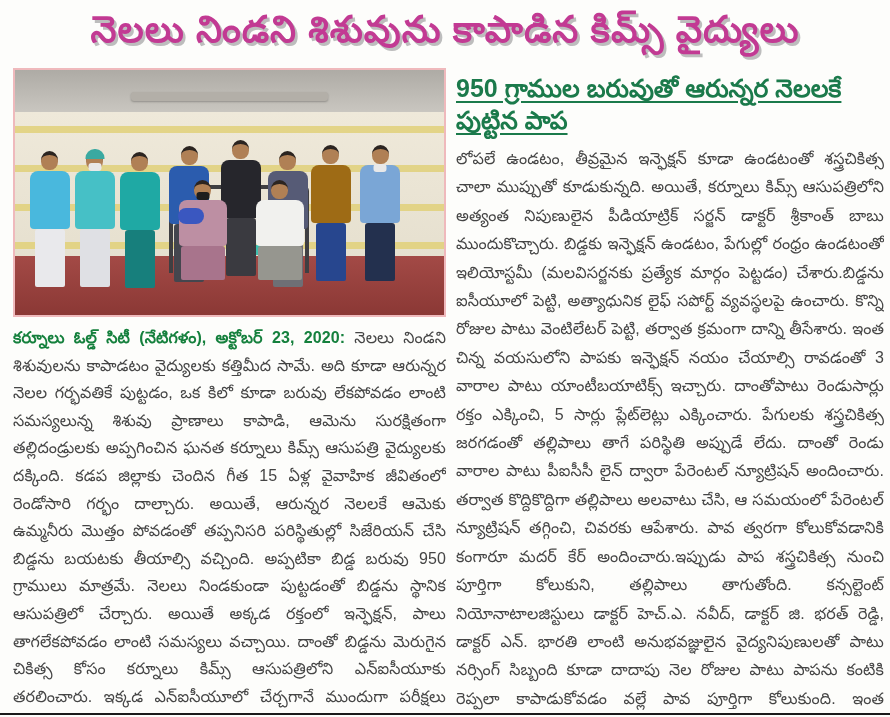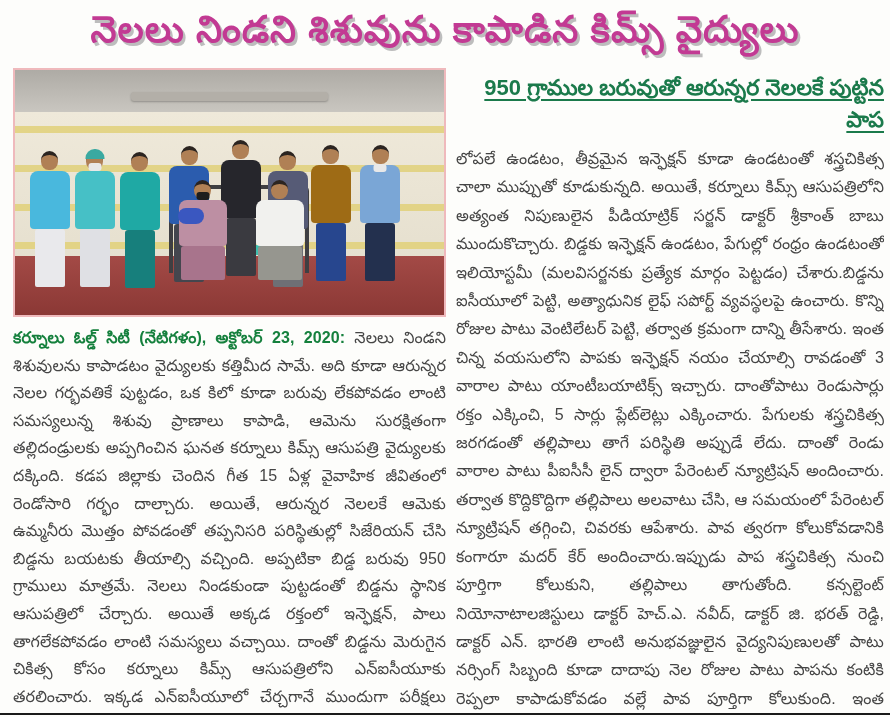--- a/index.html
+++ b/index.html
@@ -57,22 +57,22 @@
   
   .bodytext {
     color: #454545; font-size: 16px; line-height: 27.6px;
     text-align: justify; letter-spacing: .1px;
   }
   .left-text { position: absolute; left: 13px; top: 324px; width: 433px; height: 388px; overflow: hidden; }
   .dateline { font-weight: 700; color: #15803d; }
 
   .right-col { position: absolute; left: 456px; top: 72px; width: 428px; height: 642px; }
   .subhead {
-    width: 100%; text-align: right;
-    font-size: 22px; font-weight: 800; line-height: 32px;
+    width: 100%; text-align: left;
+    font-size: 25px; font-weight: 800; line-height: 32px;
     color: #1b7a4b; text-decoration: underline;
     text-underline-offset: 4px;
   }
   .right-text { margin-top: 9px; height: 572px; overflow: hidden; line-height: 28.4px; }
 
   .bottom-rule { position: absolute; left: 0; bottom: 2px; width: 100%; height: 2px; background: #1a1a1a; }
 </style>
 </head>
 <body>
 

